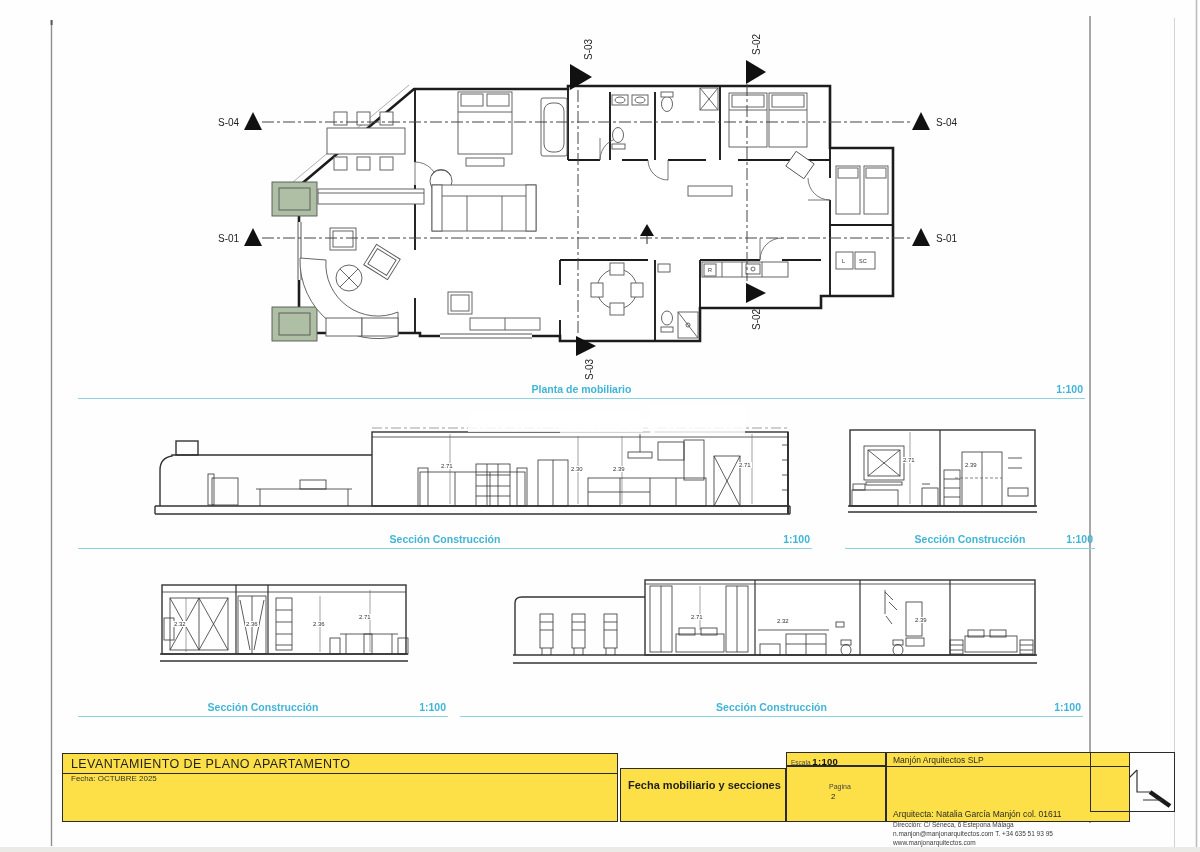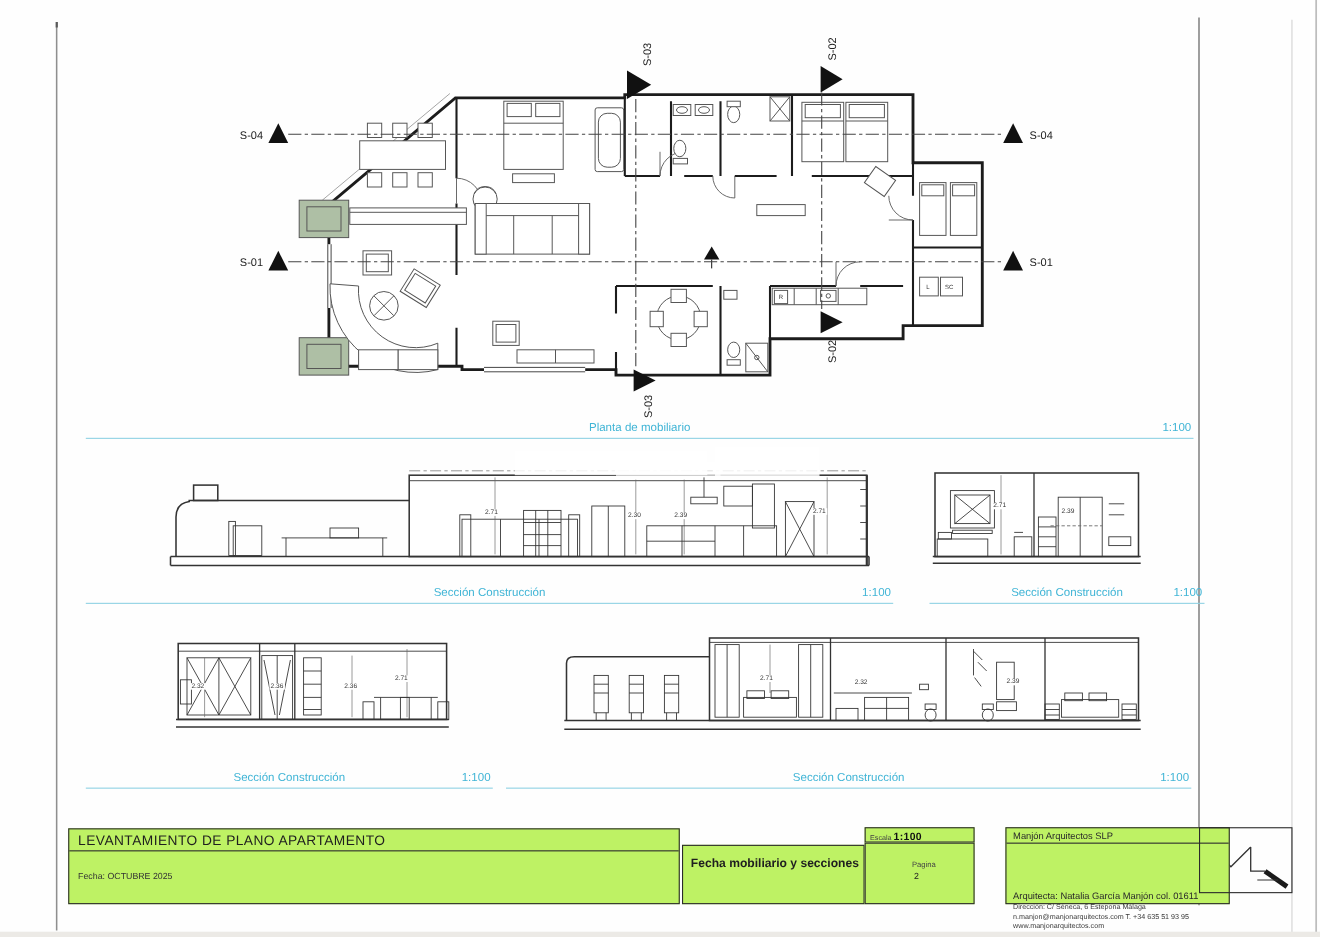--- a/index.html
+++ b/index.html
@@ -3,28 +3,28 @@
 <meta charset="utf-8">
 <style>
   html,body{margin:0;padding:0;}
   body{
     width:1200px;height:852px;position:relative;overflow:hidden;
     background:#fefefe;font-family:"Liberation Sans",sans-serif;color:#222;
   }
   svg text{font-family:"Liberation Sans",sans-serif;}
   .abs{position:absolute;}
   
-  .caption{position:absolute;height:16px;border-bottom:1.2px solid #8fd2e4;}
+  .caption{position:absolute;height:16px;border-bottom:1.2px solid #8fd2e4;font-weight:bold;}
   .caption .lbl{position:absolute;left:0;right:0;text-align:center;top:1px;
     color:#41b5d6;font-size:10.5px;}
   .caption .scl{position:absolute;right:2px;top:1px;color:#41b5d6;font-size:10.5px;}
   
   .dim{position:absolute;font-size:6px;line-height:1;color:#333;background:#fff;padding:0 1px;}
   
-  .tb{position:absolute;border:1.2px solid #2b2b2b;background:#bef264;box-sizing:border-box;}
+  .tb{position:absolute;border:1.2px solid #2b2b2b;background:#fde047;box-sizing:border-box;}
   .tb-title{font-size:12.5px;letter-spacing:.4px;color:#1f1f1f;padding:3px 0 2px 8px;
     border-bottom:1.1px solid #2b2b2b;}
   .tb-small{font-size:8px;color:#333;padding-left:8px;}
   .tb-plano{font-weight:bold;font-size:11px;color:#1f1f1f;padding:10px 0 0 7px;}
   .tb-escala{font-size:6.5px;color:#444;padding:3px 0 0 4px;}
   .tb-escala b{font-size:9.5px;color:#111;letter-spacing:.3px;}
   .tb-pagina{font-size:7px;color:#444;padding:16px 0 0 42px;}
   .tb-pagenum{font-size:8px;color:#222;padding:2px 0 0 44px;}
   .tb-firm{font-size:8.5px;color:#2a2a2a;padding:2px 0 1px 6px;border-bottom:1.1px solid #2b2b2b;}
   .tb-arch{font-size:8.5px;color:#2a2a2a;padding:2px 0 0 6px;margin-top:40px;}
@@ -469,38 +469,38 @@
 <span class="dim" style="left:173px;top:621px">2.32</span>
 <span class="dim" style="left:245px;top:621px">2.36</span>
 <span class="dim" style="left:312px;top:621px">2.36</span>
 <span class="dim" style="left:358px;top:614px">2.71</span>
 <span class="dim" style="left:690px;top:614px">2.71</span>
 <span class="dim" style="left:776px;top:618px">2.32</span>
 <span class="dim" style="left:914px;top:617px">2.39</span>
 
 <div class="tb" style="left:62px;top:753px;width:556px;height:69px">
   <div class="tb-title">LEVANTAMIENTO DE PLANO APARTAMENTO</div>
-  <div class="tb-small" style="margin-top:18px">Fecha: OCTUBRE 2025</div>
+  <div class="tb-small" style="margin-top:0">Fecha: OCTUBRE 2025</div>
 </div>
 
 <div class="tb" style="left:786px;top:752px;width:100px;height:14px">
   <div class="tb-escala"><span>Escala</span>
     <b>1:100</b></div>
 </div>
 
 <div class="tb" style="left:620px;top:768px;width:166px;height:54px">
   <div class="tb-plano">Fecha mobiliario y secciones</div>
 </div>
 
 <div class="tb" style="left:786px;top:766px;width:100px;height:56px">
   <div class="tb-pagina">Pagina</div>
   <div class="tb-pagenum">2</div>
 </div>
 
-<div class="tb" style="left:914px;top:752px;width:204px;height:70px">
+<div class="tb" style="left:886px;top:752px;width:244px;height:70px">
   <div class="tb-firm">Manjón Arquitectos SLP</div>
   <div class="tb-arch">Arquitecta: Natalia García Manjón col. 01611</div>
   <div class="tb-tiny">Dirección: C/ Séneca, 6 Estepona Málaga</div>
   <div class="tb-tiny">n.manjon@manjonarquitectos.com T. +34 635 51 93 95</div>
   <div class="tb-tiny">www.manjonarquitectos.com</div>
 </div>
 
 <div class="tb" style="left:1090px;top:752px;width:85px;height:60px;background:transparent"></div>
 
 </body></html>

